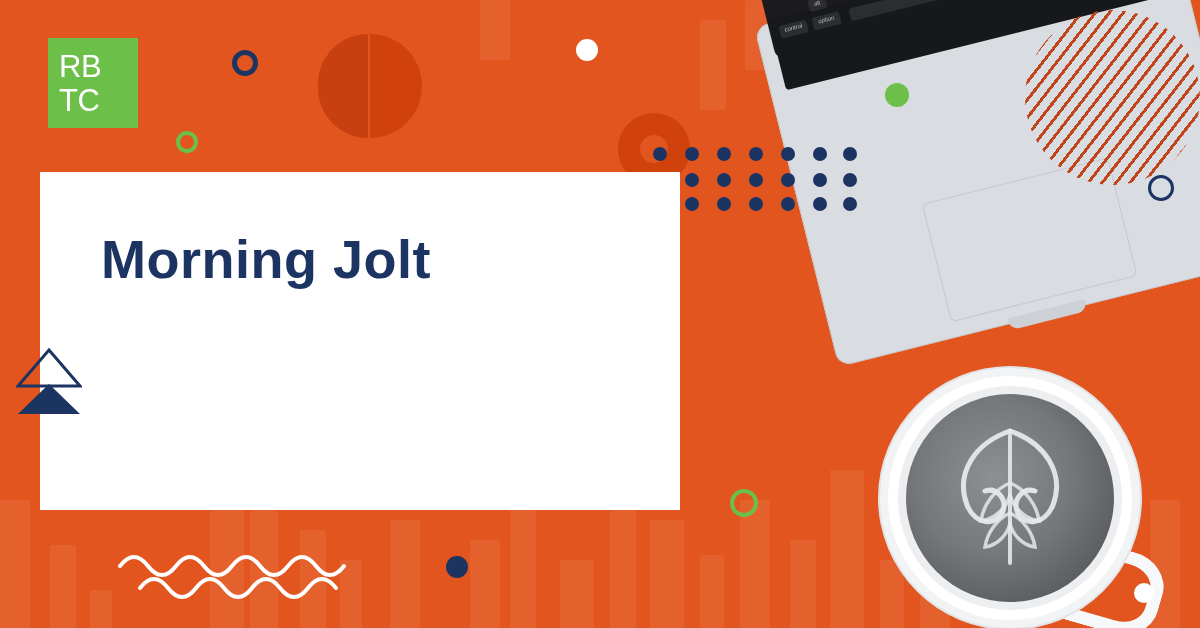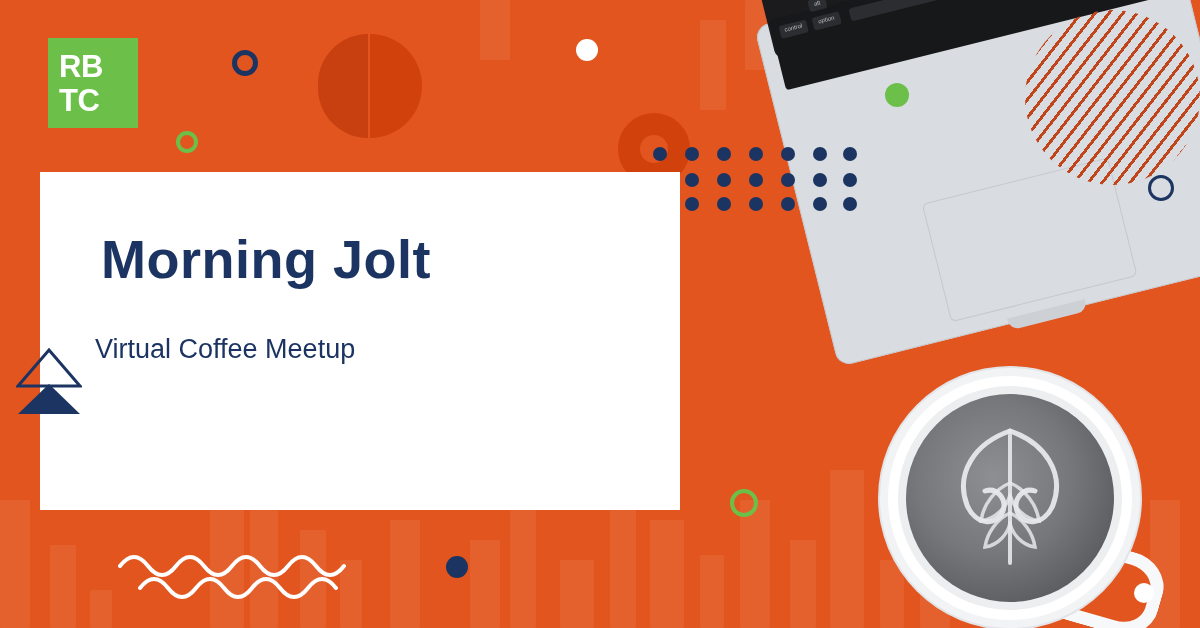--- a/index.html
+++ b/index.html
@@ -241,21 +241,21 @@
     width: 90px;
     height: 90px;
     background: #6CC04A;
   }
   .logo-text {
     position: absolute;
     left: 11px;
     top: 12px;
     color: #ffffff;
     font-size: 31px;
-    font-weight: bold;
+    font-weight: normal;
     line-height: 33px;
     letter-spacing: -0.5px;
   }
 
   
   .tri-outline, .tri-solid { position: absolute; }
 
   
   .squiggle { position: absolute; left: 118px; bottom: 28px; }
 </style>
@@ -363,21 +363,20 @@
           <path d="M85 70 C 100 76, 112 92, 114 108 C 100 106, 88 94, 85 82" stroke-width="3.5" opacity="0.85"></path>
           <path d="M85 100 C 72 106, 62 120, 60 134 C 74 132, 83 120, 85 110" stroke-width="3.5" opacity="0.85"></path>
           <path d="M85 100 C 98 106, 108 120, 110 134 C 96 132, 87 120, 85 110" stroke-width="3.5" opacity="0.85"></path>
         </g>
       </svg>
     </div>
   </div>
 
   <div class="card">
     <h1 class="card-title">Morning Jolt</h1>
-    <p class="card-subtitle">Virtual Coffee Meetup</p>
   </div>
 
   <div class="logo">
     <div class="logo-text" style="top:12px;">RB</div>
     <div class="logo-text" style="top:46px;text-align:center;">TC</div>
   </div>
 
   <svg class="tri-outline" style="left:16px; top:348px;" width="66" height="40" viewBox="0 0 66 40">
     <path d="M33 2 L64 38 L2 38 Z" fill="none" stroke="#1C3461" stroke-width="3"></path>
   </svg>

